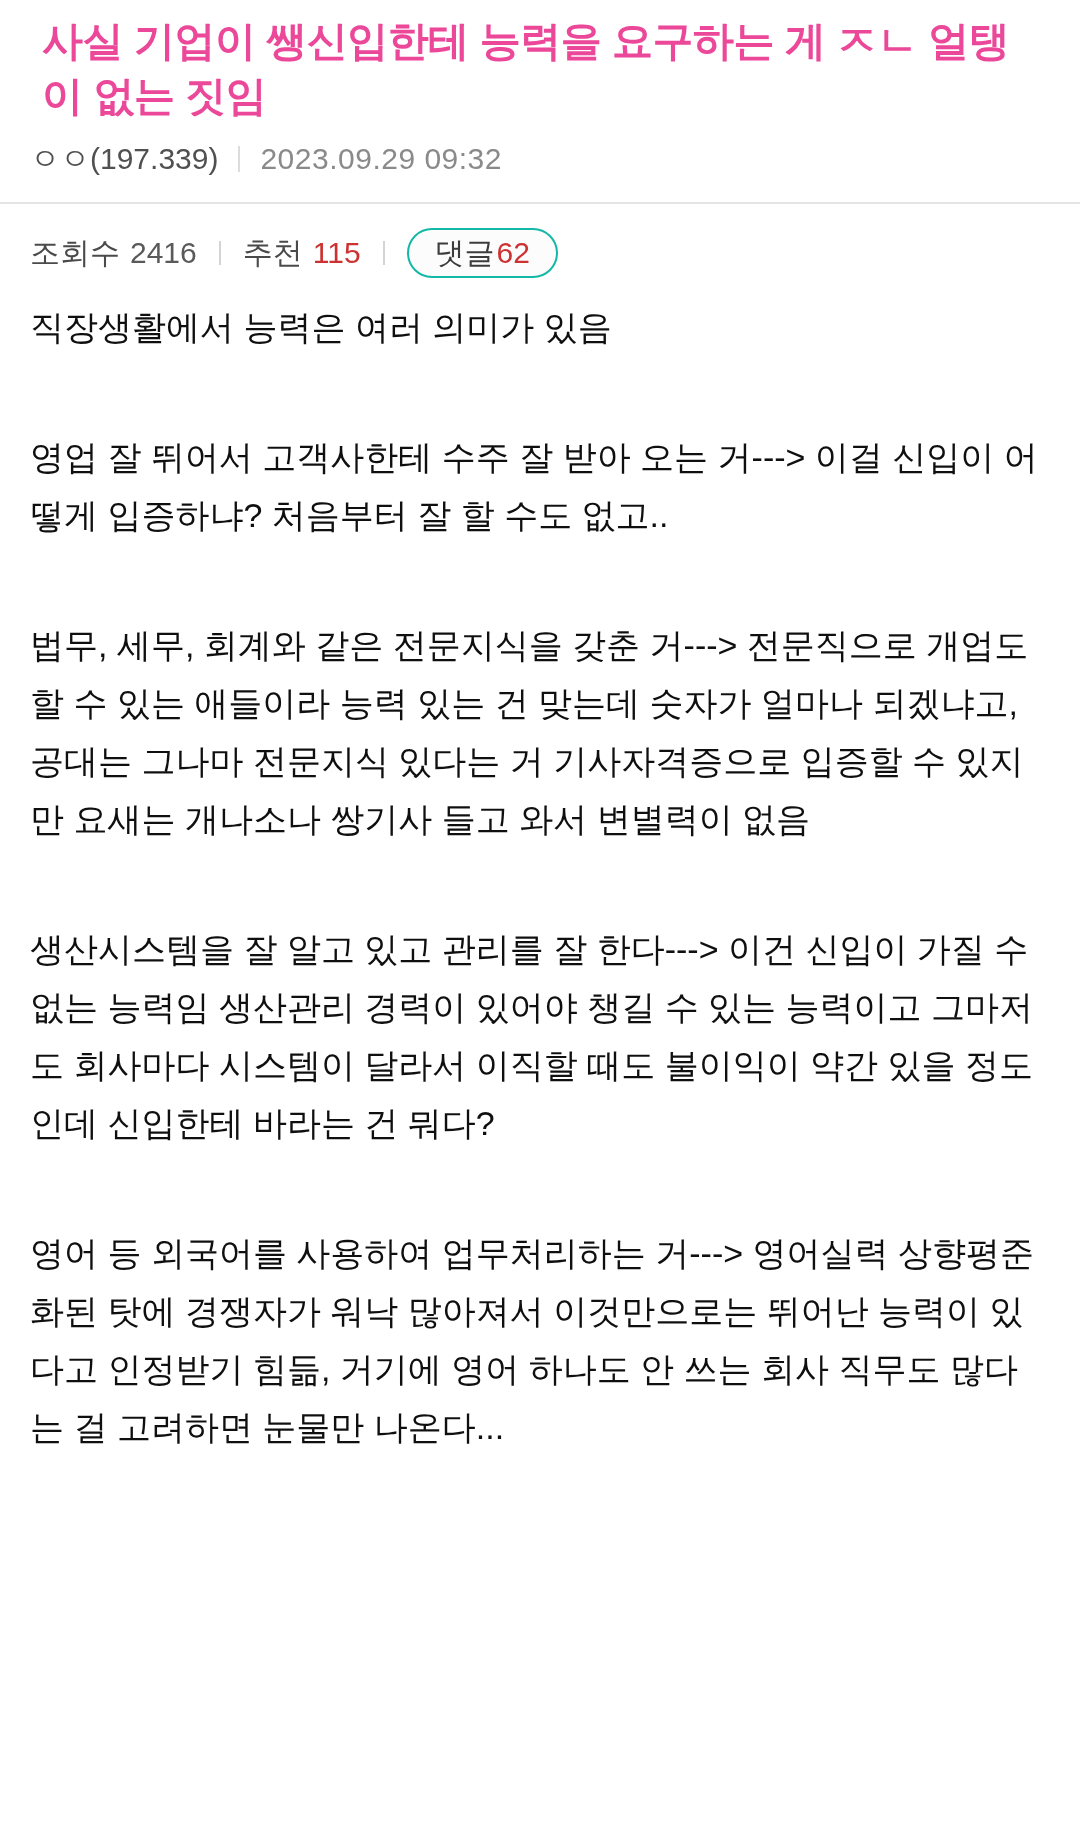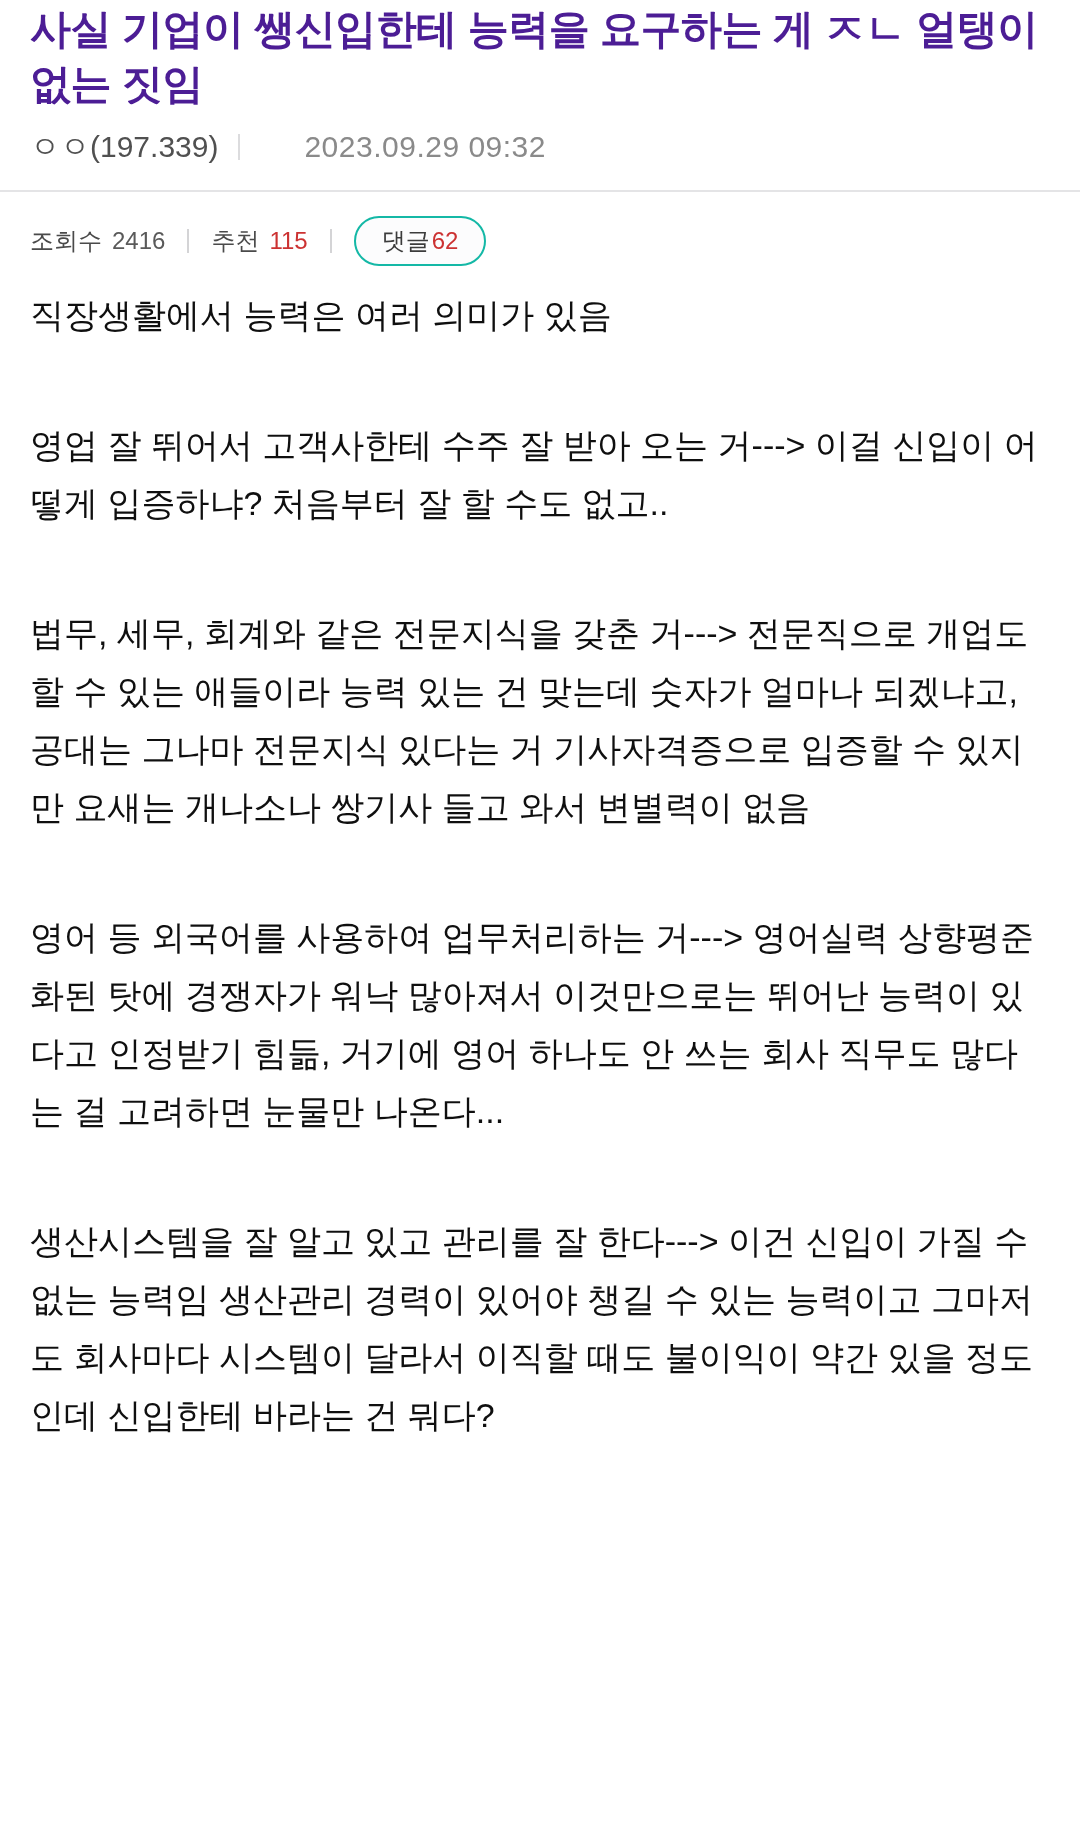--- a/index.html
+++ b/index.html
@@ -12,27 +12,27 @@
     width: 1080px;
     height: 1839px;
     box-sizing: border-box;
     padding: 0 30px;
     overflow: hidden;
     background: #ffffff;
     font-family: "Liberation Sans", "DejaVu Sans", sans-serif;
     color: #0f0f0f;
   }
   .post-title {
-    margin: 0;
+    margin: 12px;
     padding-top: 2px;
     font-size: 41px;
     line-height: 55px;
     font-weight: 700;
     letter-spacing: -0.5px;
-    color: #4c1d95;
+    color: #ec4899;
     word-break: break-all;
   }
   .author-row {
     margin-top: 18px;
     display: flex;
     align-items: center;
     font-size: 30px;
     line-height: 34px;
   }
   .post-author {
@@ -41,32 +41,31 @@
   }
   .vline {
     width: 2px;
     height: 26px;
     background: #dcdcde;
     margin: 0 20px;
   }
   .post-date {
     color: #8a8a8a;
     letter-spacing: 0.5px;
-    margin-left: 44px;
   }
   .content-divider {
     border: none;
     border-top: 2px solid #e4e4e6;
     margin: 26px -30px 0 -30px;
   }
   .stats-row {
     margin-top: 24px;
     display: flex;
     align-items: center;
-    font-size: 24px;
+    font-size: 30px;
     line-height: 34px;
     color: #4a4a4a;
   }
   .stat {
     display: flex;
     align-items: center;
   }
   .stat-label {
     color: #4a4a4a;
     margin-right: 10px;
@@ -143,17 +142,17 @@
     <span class="comments-badge">
       <span class="stat-label">댓글</span>
       <span class="stat-value red">62</span>
     </span>
   </div>
 
   <div class="post-body">
     <p>직장생활에서 능력은 여러 의미가 있음</p>
     <p>영업 잘 뛰어서 고객사한테 수주 잘 받아 오는 거---&gt; 이걸 신입이 어떻게 입증하냐? 처음부터 잘 할 수도 없고..</p>
     <p>법무, 세무, 회계와 같은 전문지식을 갖춘 거---&gt; 전문직으로 개업도 할 수 있는 애들이라 능력 있는 건 맞는데 숫자가 얼마나 되겠냐고, 공대는 그나마 전문지식 있다는 거 기사자격증으로 입증할 수 있지만 요새는 개나소나 쌍기사 들고 와서 변별력이 없음</p>
+    <p>생산시스템을 잘 알고 있고 관리를 잘 한다---&gt; 이건 신입이 가질 수 없는 능력임 생산관리 경력이 있어야 챙길 수 있는 능력이고 그마저도 회사마다 시스템이 달라서 이직할 때도 불이익이 약간 있을 정도인데 신입한테 바라는 건 뭐다?</p>
     <p>영어 등 외국어를 사용하여 업무처리하는 거---&gt; 영어실력 상향평준화된 탓에 경쟁자가 워낙 많아져서 이것만으로는 뛰어난 능력이 있다고 인정받기 힘듦, 거기에 영어 하나도 안 쓰는 회사 직무도 많다는 걸 고려하면 눈물만 나온다...</p>
-    <p>생산시스템을 잘 알고 있고 관리를 잘 한다---&gt; 이건 신입이 가질 수 없는 능력임 생산관리 경력이 있어야 챙길 수 있는 능력이고 그마저도 회사마다 시스템이 달라서 이직할 때도 불이익이 약간 있을 정도인데 신입한테 바라는 건 뭐다?</p>
   </div>
 
 </div>
 
 </body></html>

